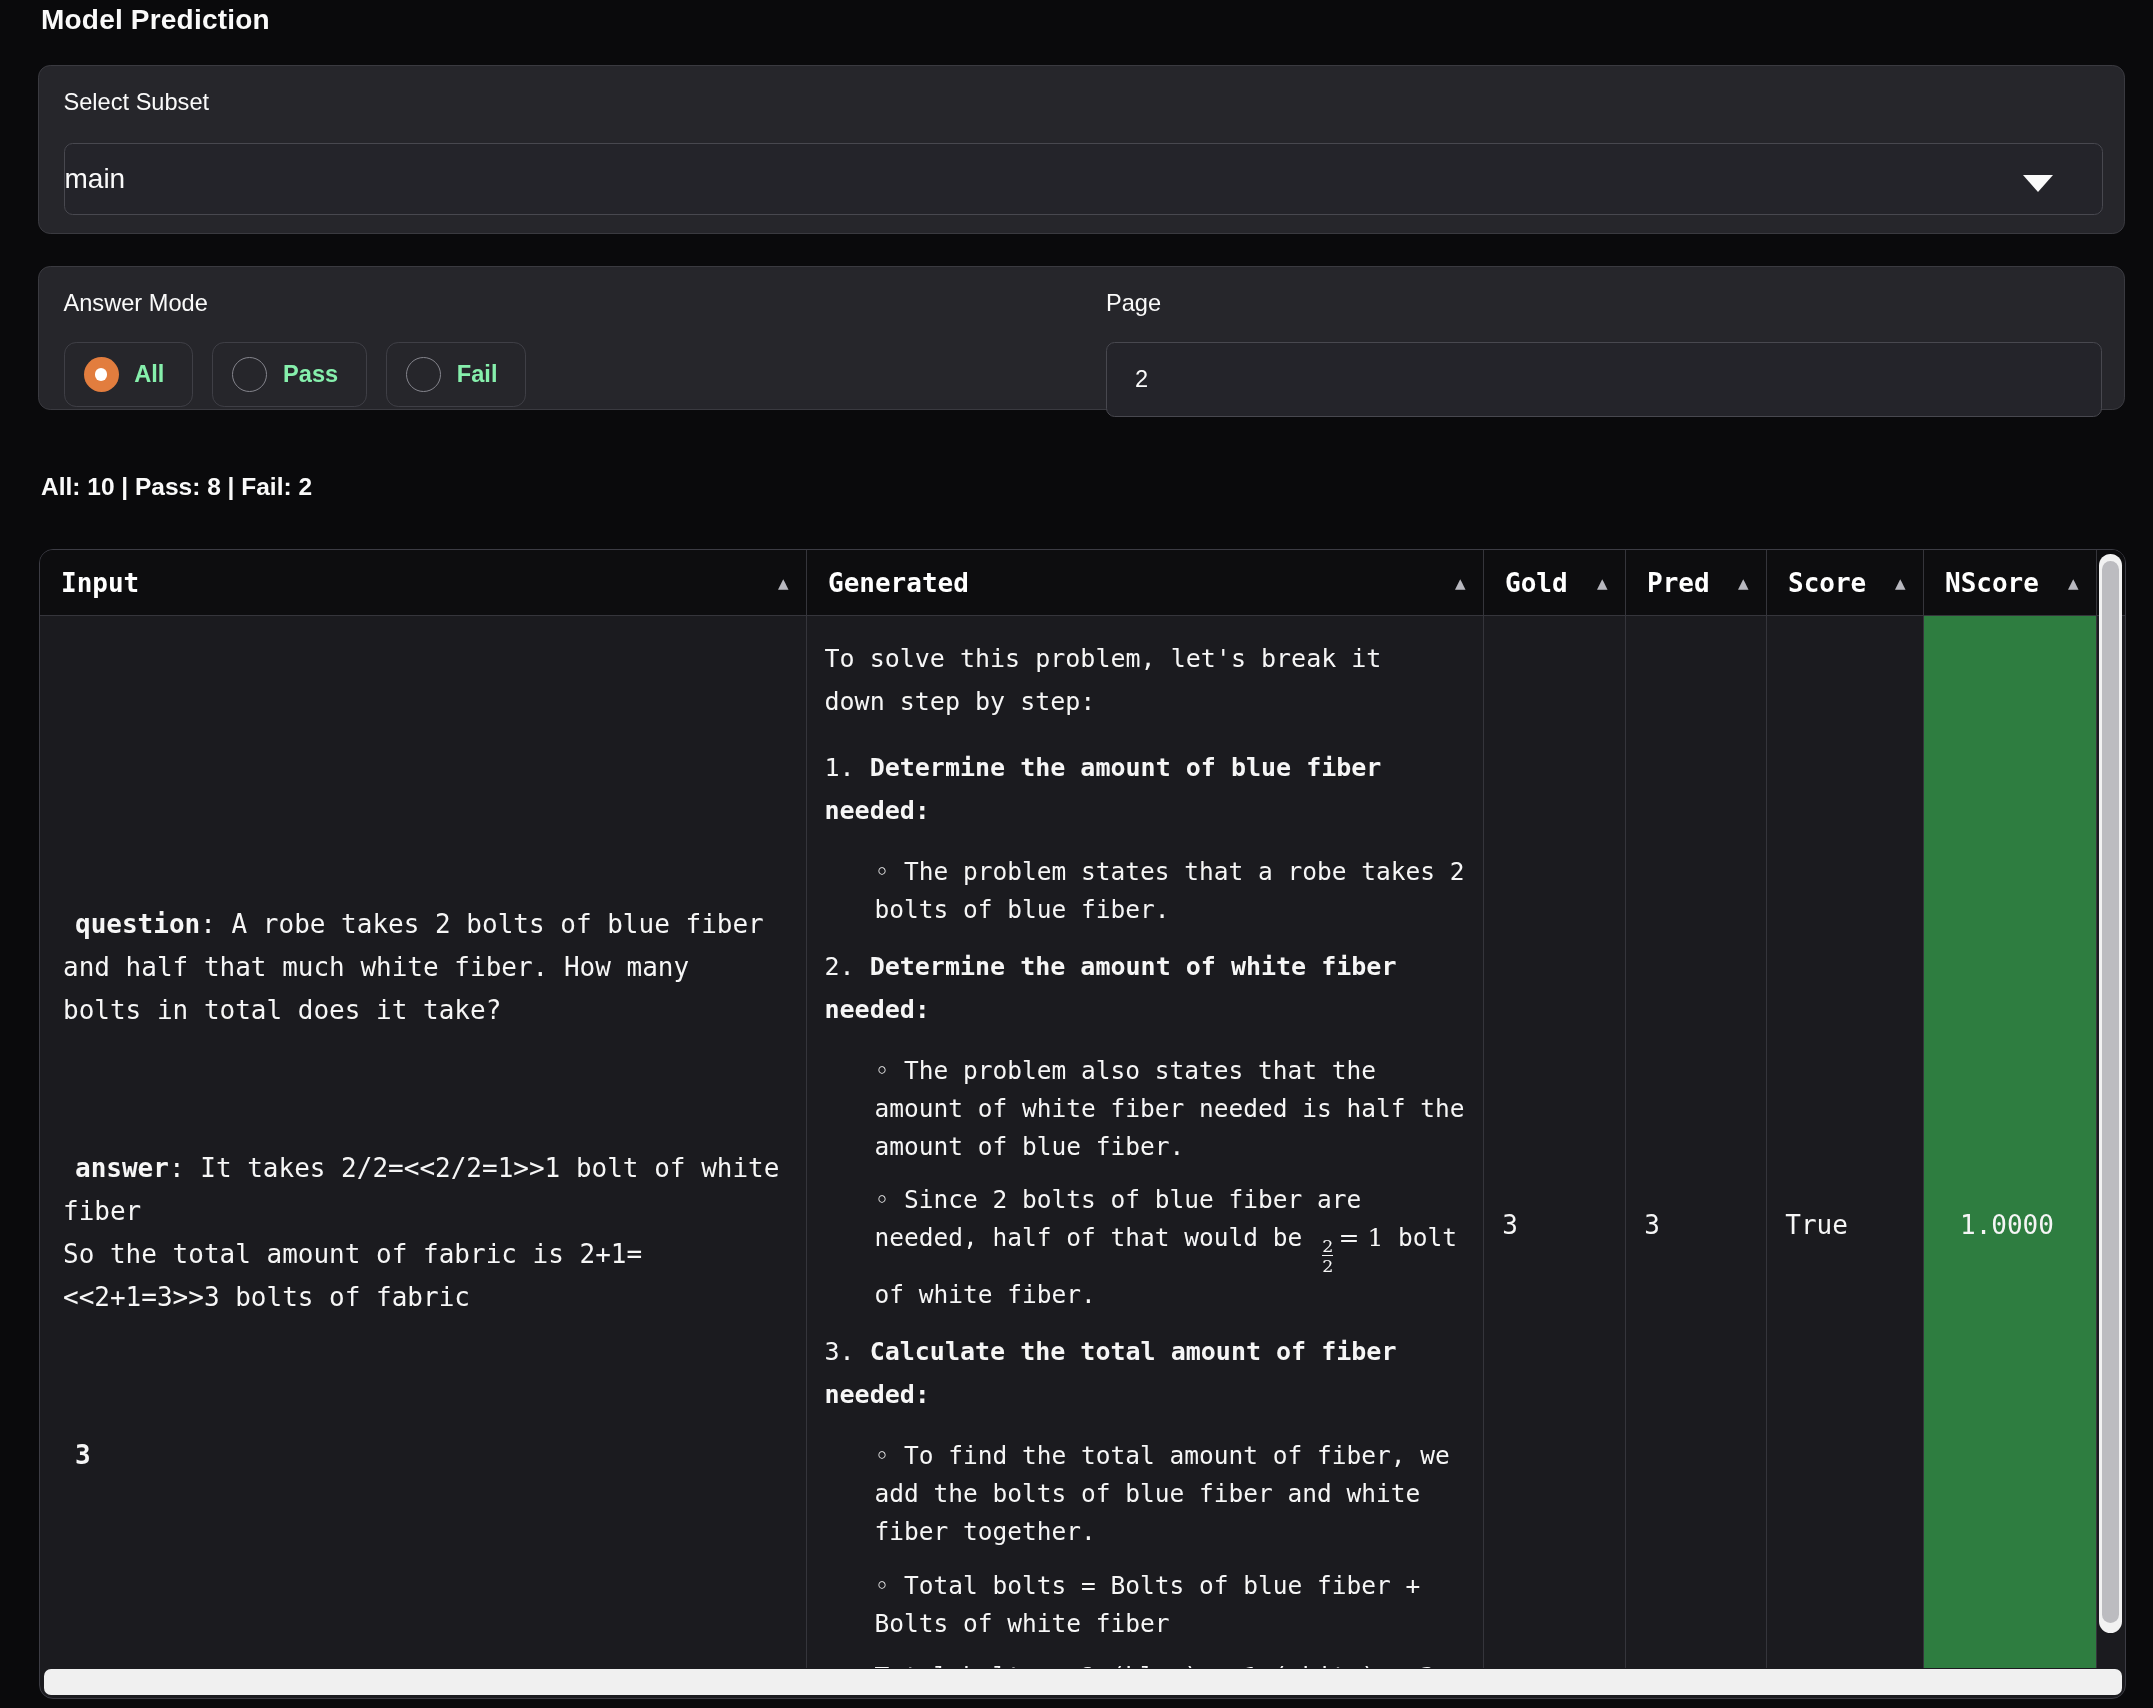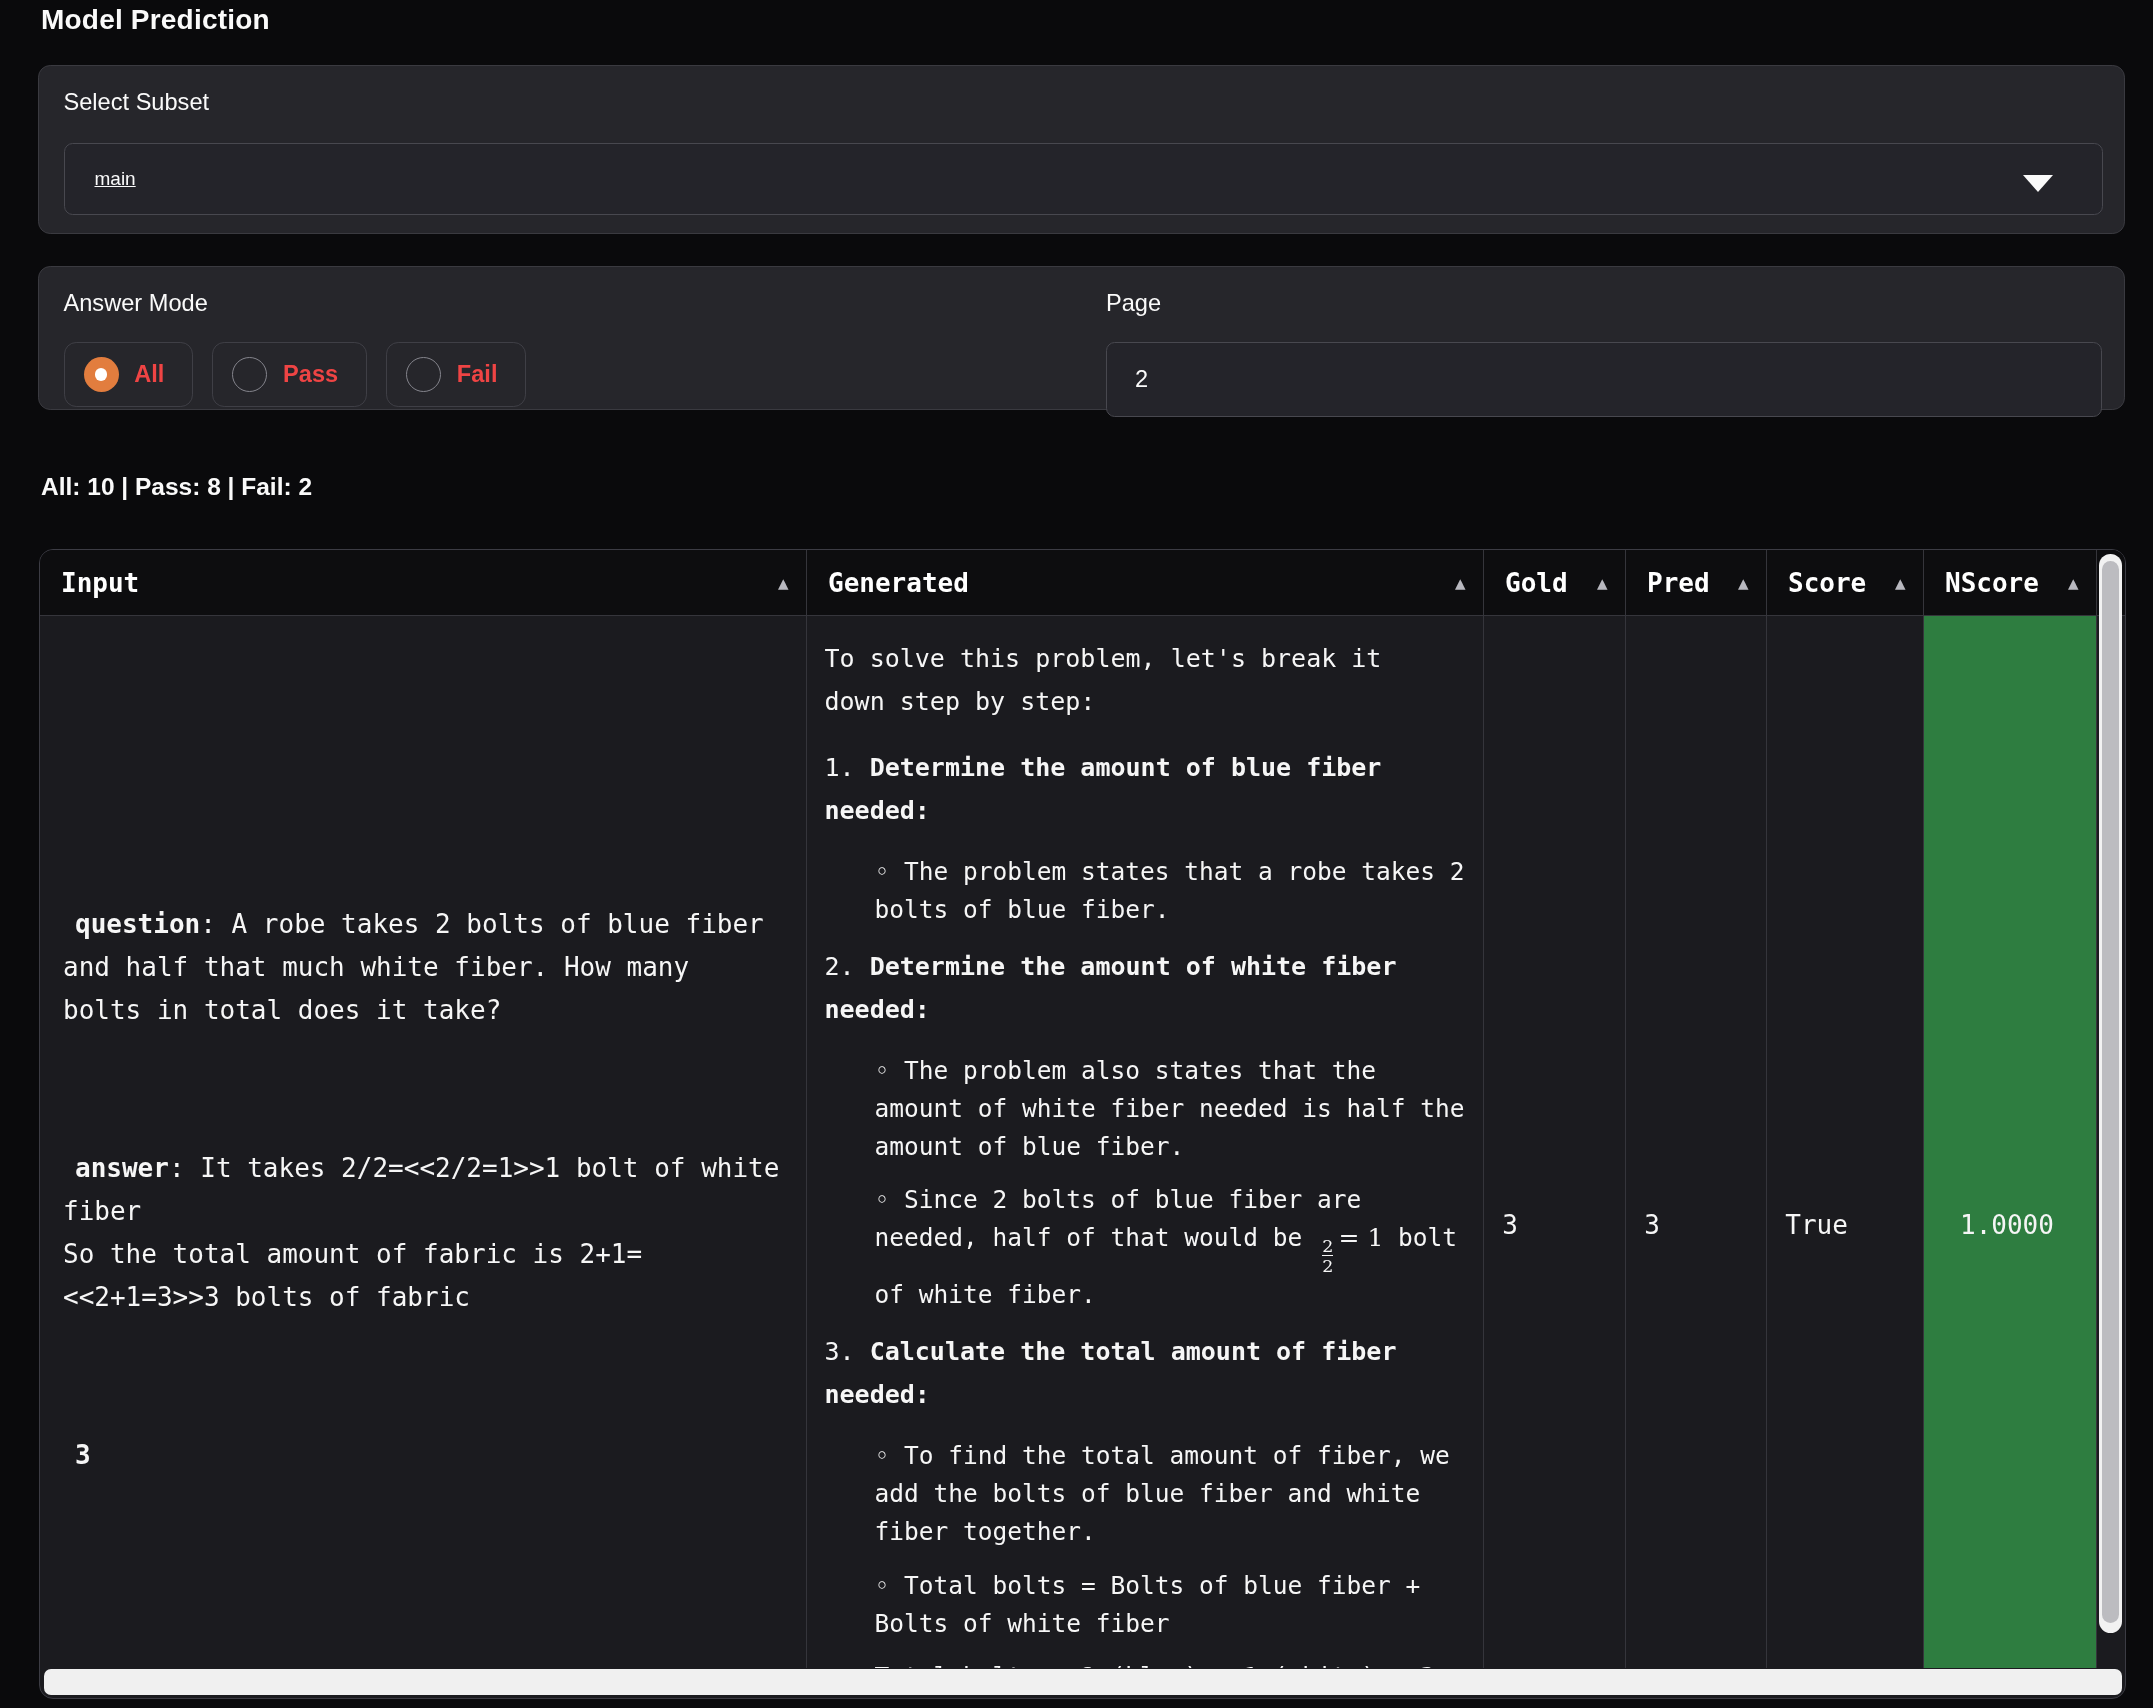--- a/index.html
+++ b/index.html
@@ -23,21 +23,21 @@
   }
   #subset-card { top:65px; height:169px; }
   #mode-card   { top:266px; height:144px; }
   .card-label { position:absolute; left:24.5px; top:23px; font-size:23.6px; color:#fafafa; }
 
   .boxfield {
     position:absolute; background:#24242a; border:0.9px solid #48484f; border-radius:8.7px;
     display:flex; align-items:center; color:#fafafa;
   }
   #subset-select { left:24.5px; top:77px; width:2039px; height:72px; cursor:pointer; }
-  #subset-select .value { margin-left:30px; font-size:19px;text-decoration:underline; }
+  #subset-select .value { font-size:28px; }
   #subset-select .arrow {
     position:absolute; right:49px; top:50%; margin-top:-4.4px;
     width:0; height:0; border-left:15px solid transparent; border-right:15px solid transparent;
     border-top:17.5px solid #fafafa;
   }
 
   
   #radio-row { position:absolute; left:24.5px; top:75px; display:flex; gap:19px; }
   .pill {
     height:65px; border:1.7px solid #3f3f46; border-radius:12.2px; background:transparent;
@@ -45,21 +45,21 @@
   }
   .pill .dot {
     width:35px; height:35px; border-radius:50%; border:1.7px solid #84848c;
     position:relative; flex:0 0 auto;
   }
   .pill.selected .dot { border:none; }
   .pill.selected .dot::after {
     content:""; position:absolute; left:50%; top:50%; width:12.2px; height:12.2px;
     margin:-6.1px 0 0 -6.1px; border-radius:50%; background:#fff;
   }
-  .pill .plabel { font-size:23.6px; font-weight:600; color:#ef4444; }
+  .pill .plabel { font-size:23.6px; font-weight:600; color:#86efac; }
 
   #page-label { left:1067px; }
   #page-input {
     position:absolute; left:1067px; top:75px; width:996px; height:75px;
     background:#24242a; border:0.9px solid #48484f; border-radius:8.7px;
     color:#fafafa; font-size:23.6px; padding-left:28px; outline:none;
     font-family:"Liberation Sans", sans-serif;
   }
 
   

